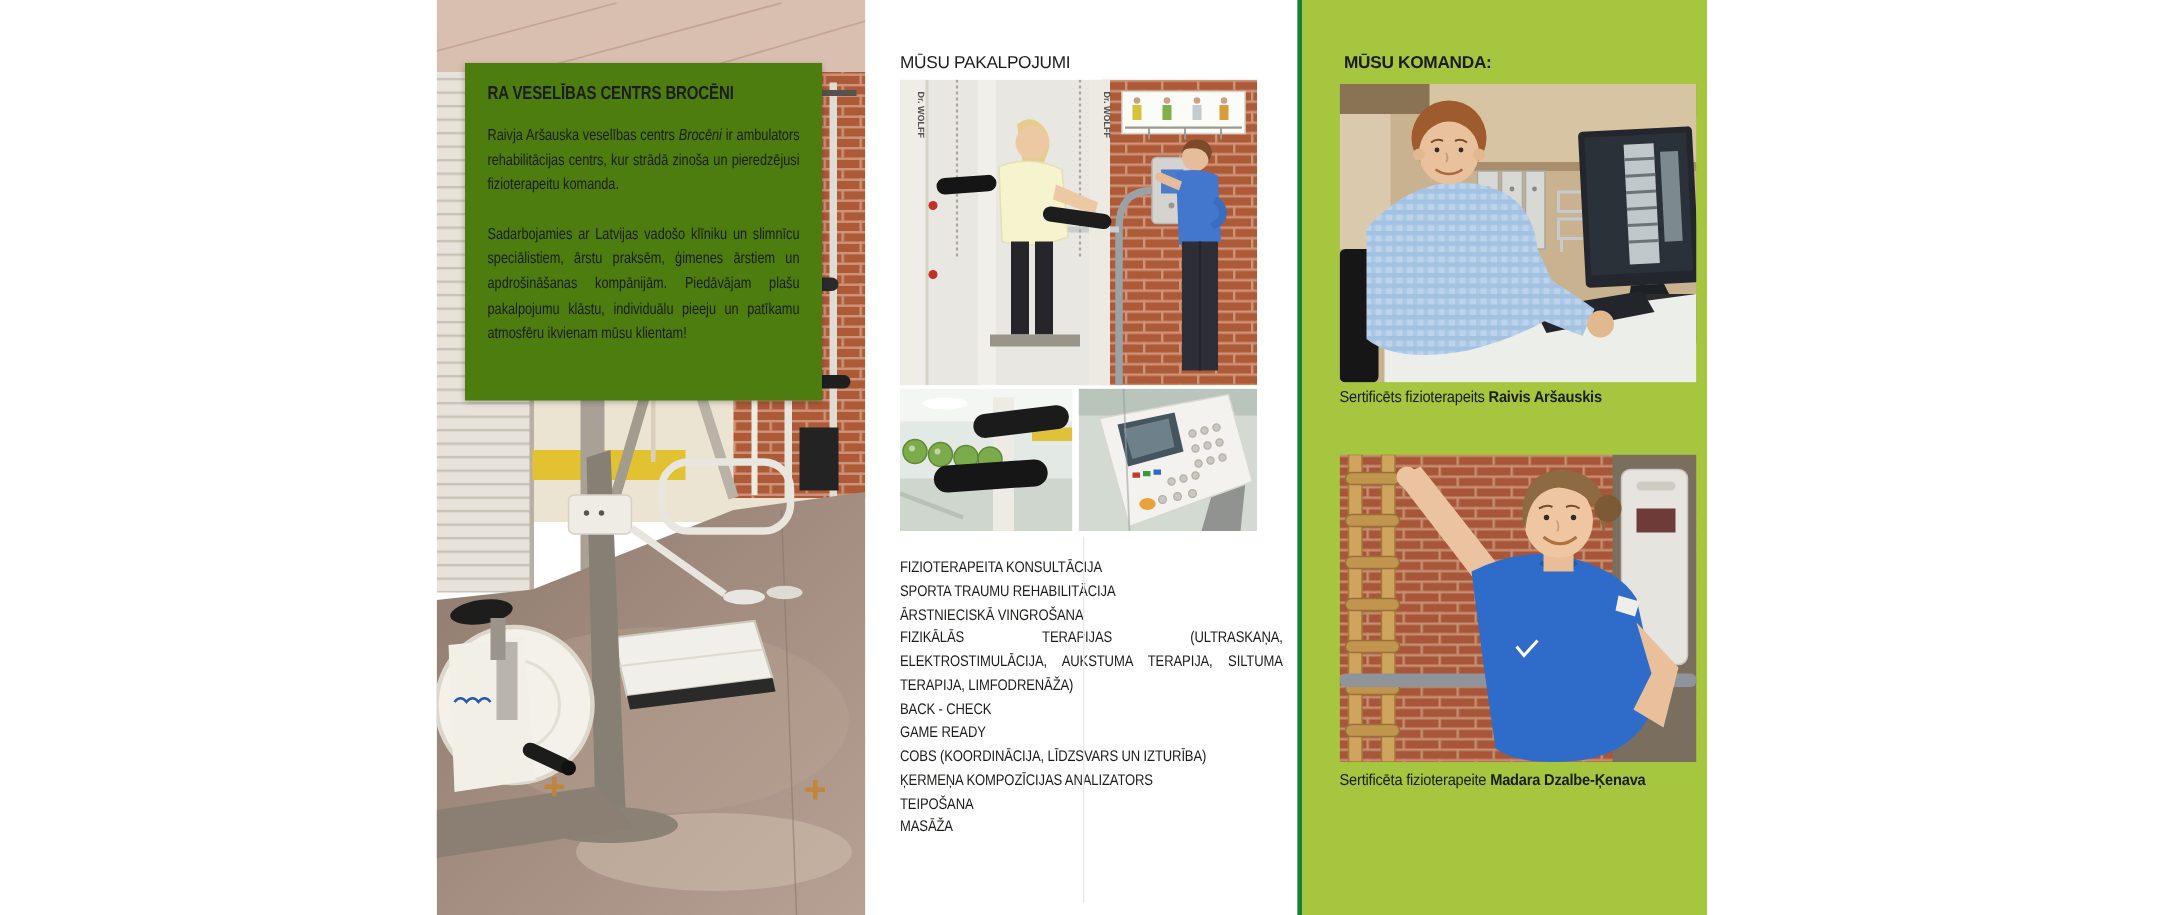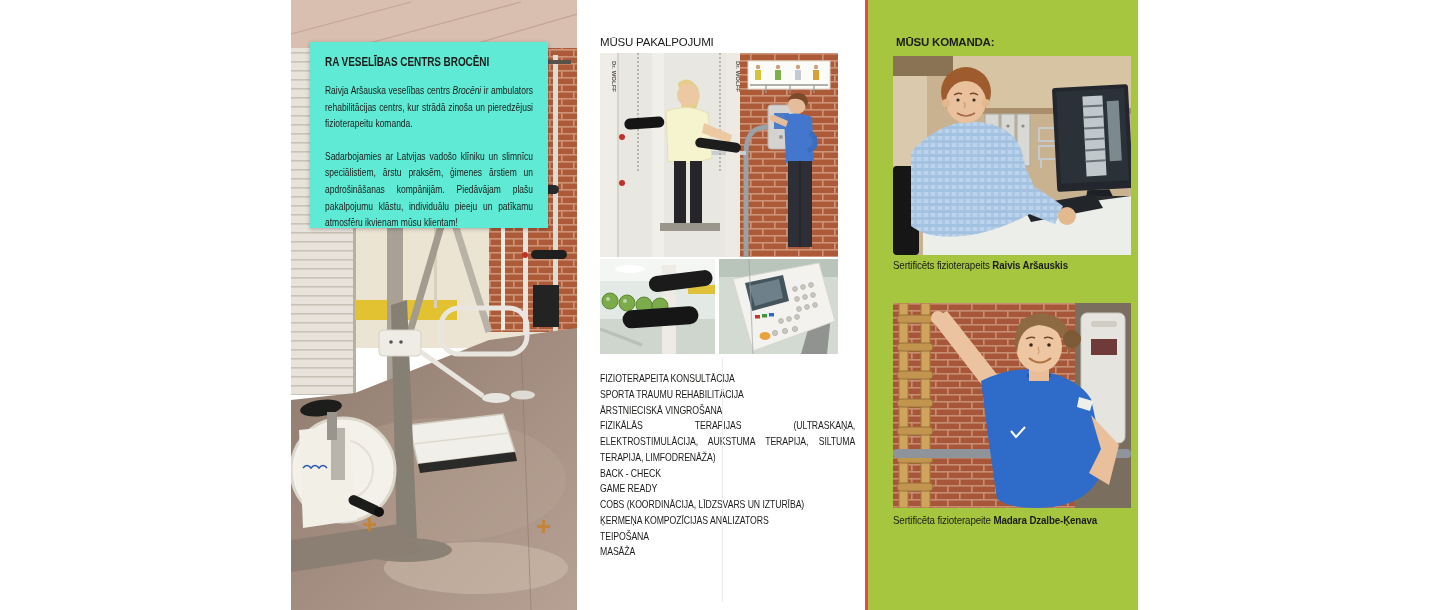--- a/index.html
+++ b/index.html
@@ -3,37 +3,37 @@
 <meta charset="utf-8">
 <style>
   html,body{margin:0;padding:0;background:#ffffff;}
   .page{position:relative;width:1440px;height:610px;background:#ffffff;overflow:hidden;
         font-family:"Liberation Sans",sans-serif;color:#1c1c1a;}
   .abs{position:absolute;}
   svg{display:block;}
 
   
   .left-photo{left:291px;top:0;width:286px;height:610px;}
-  .info-box{left:310px;top:42px;width:238px;height:186px;background:#5eead4;
+  .info-box{left:310px;top:42px;width:238px;height:225px;background:#4d7c0f;
             box-shadow:0 1px 4px rgba(0,0,0,.28);}
   .info-inner{position:absolute;left:15px;top:13px;width:260px;transform:scaleX(.8);transform-origin:0 0;}
   .info-title{font-weight:700;font-size:12.5px;letter-spacing:-.1px;margin:0 0 13px 0;}
   .info-p{font-size:10.6px;line-height:16.6px;text-align:justify;margin:0;}
   .info-p + .info-p{margin-top:16px;}
 
   
   .mid-heading{left:600px;top:36px;font-weight:400;font-size:11.5px;letter-spacing:-.2px;}
   .ph{overflow:hidden;}
   .services{left:600px;top:371px;width:302px;transform:scaleX(.845);transform-origin:0 0;}
   .service{font-size:10.3px;line-height:15.75px;letter-spacing:-.1px;font-weight:400;
            text-align:justify;-moz-text-align-last:left;text-align-last:left;}
   .crease{width:1px;background:#ebebeb;}
 
   
-  .green{left:865px;top:0;width:270px;height:610px;background:#a5c63e;border-left:3px solid #ef4444;}
+  .green{left:865px;top:0;width:270px;height:610px;background:#a5c63e;border-left:3px solid #15803d;}
   .green-heading{left:28px;top:36px;font-weight:700;font-size:11.5px;letter-spacing:-.2px;}
   .caption{font-size:10.5px;letter-spacing:-.15px;white-space:nowrap;transform:scaleX(.93);transform-origin:0 0;}
   .caption b{font-weight:700;}
 </style>
 </head>
 <body>
 
 <div class="page">
 
   <div class="abs left-photo ph">

